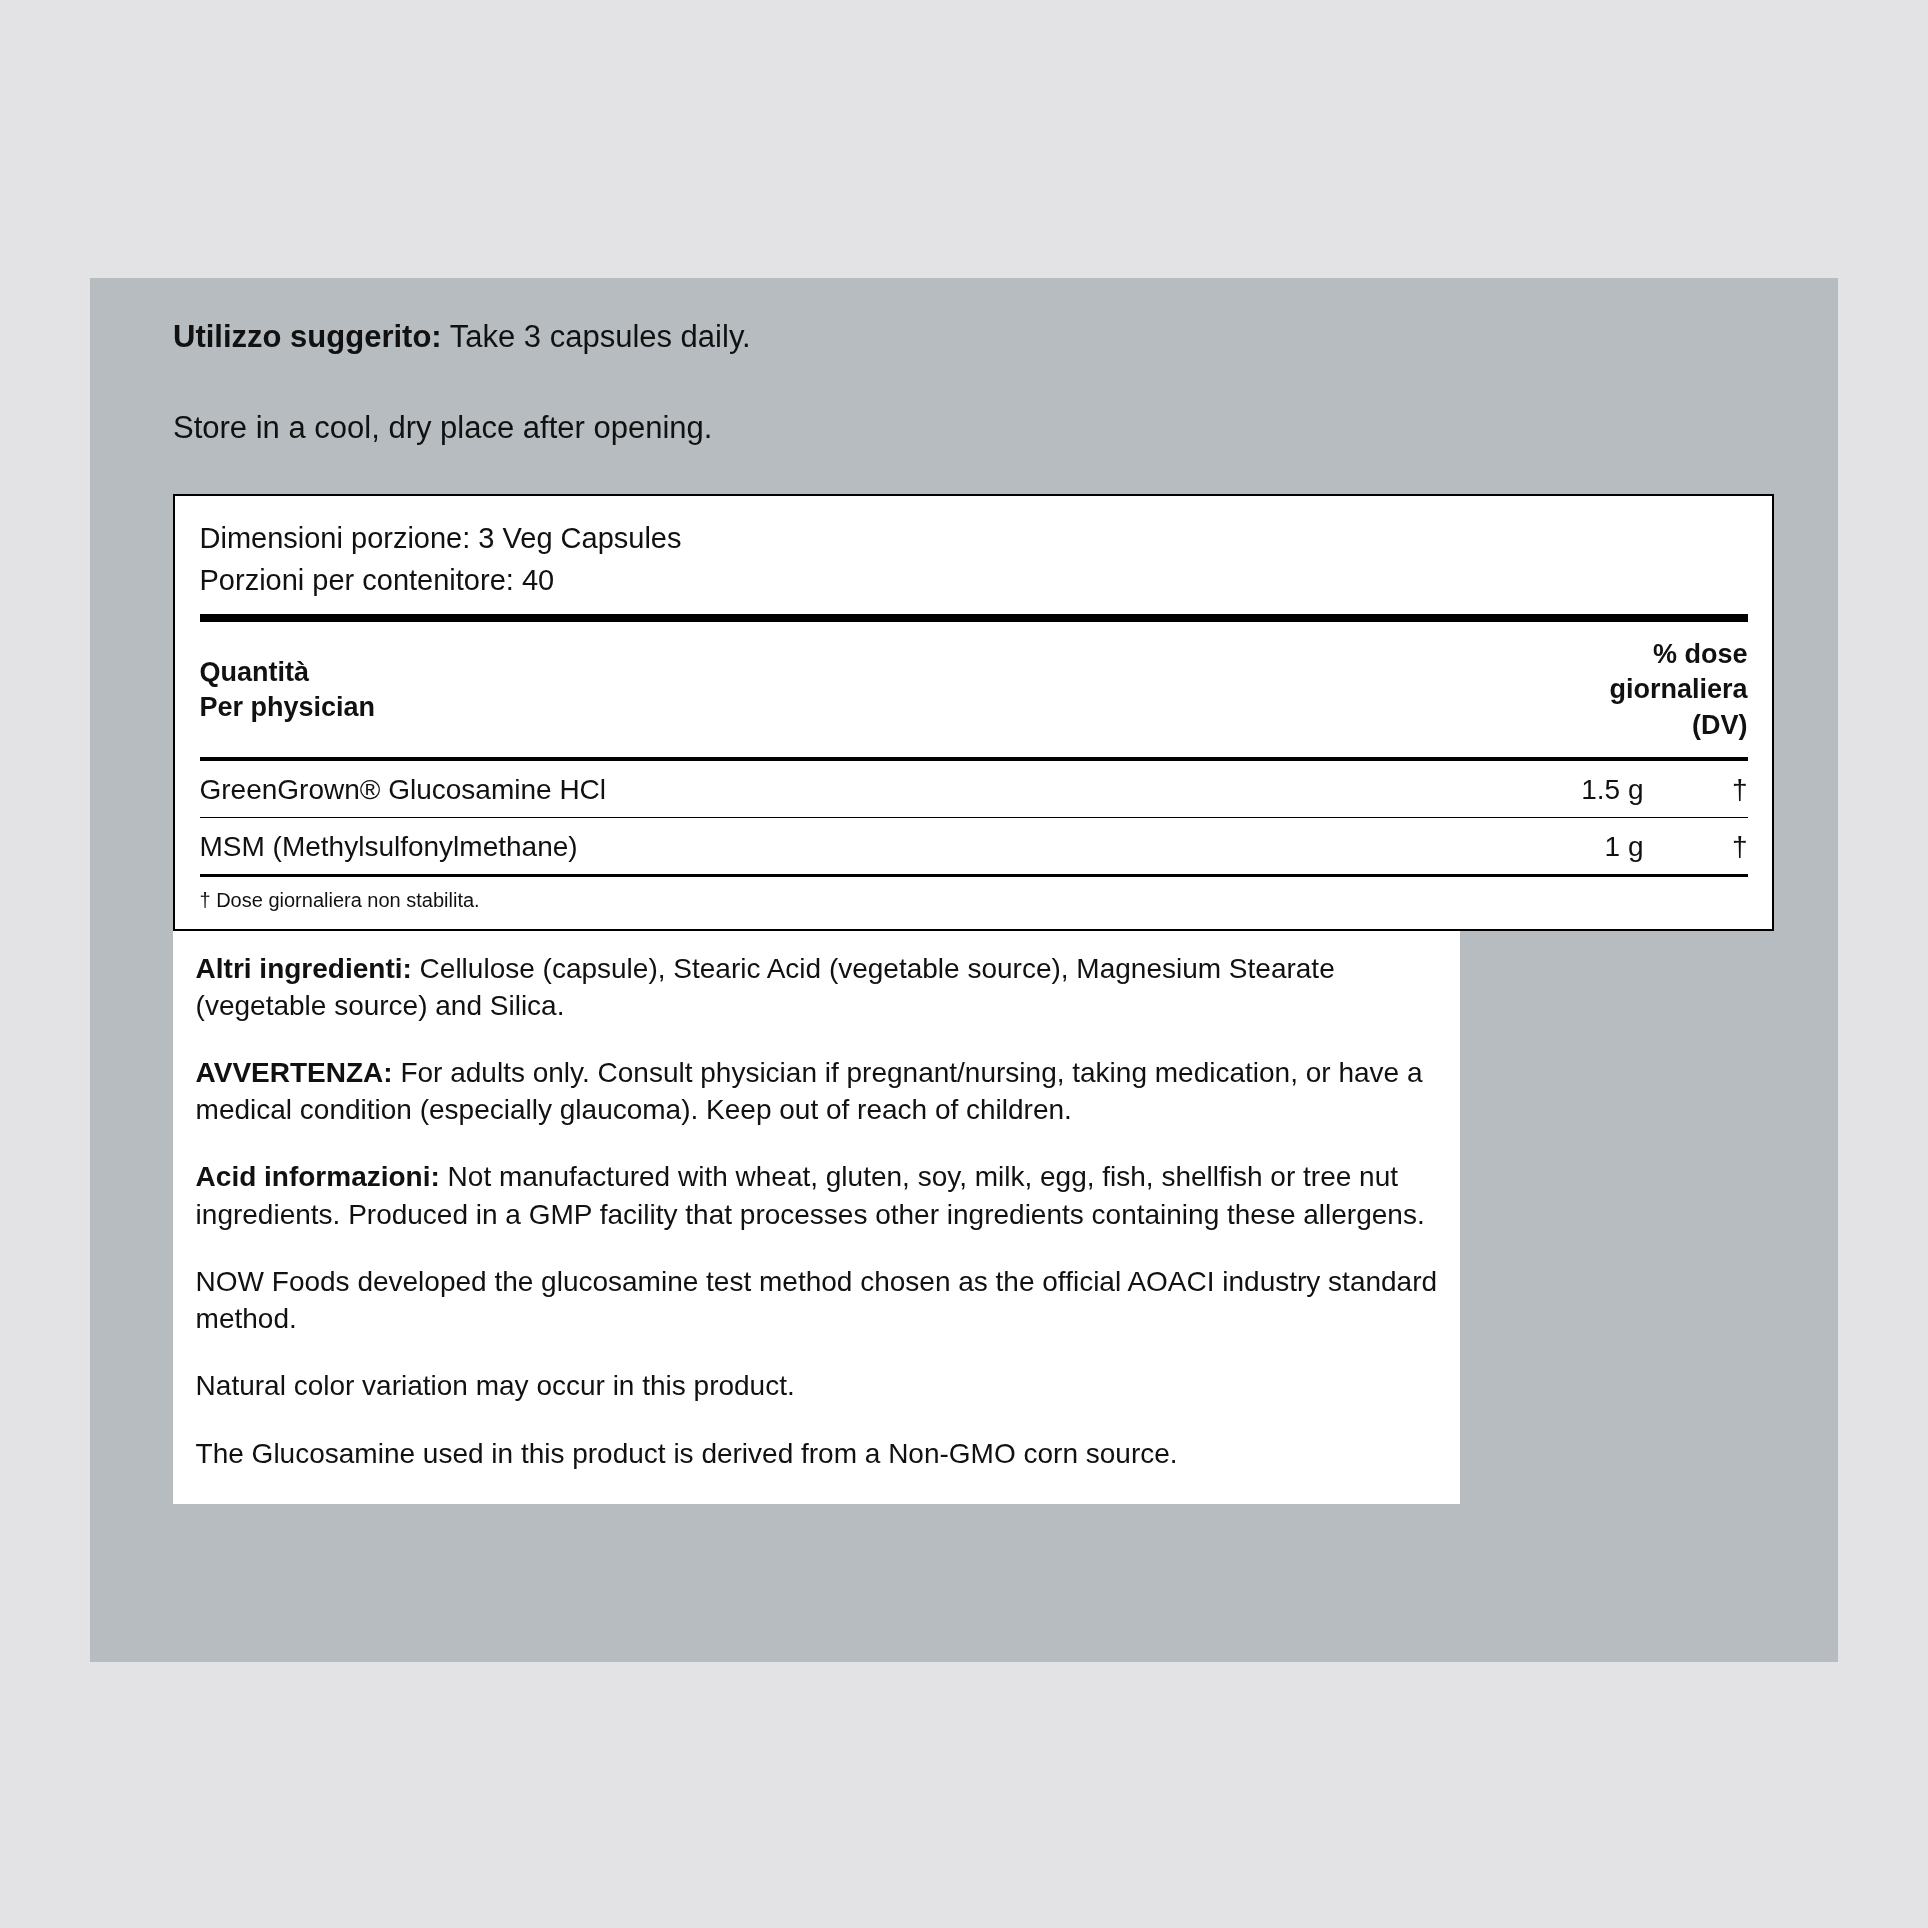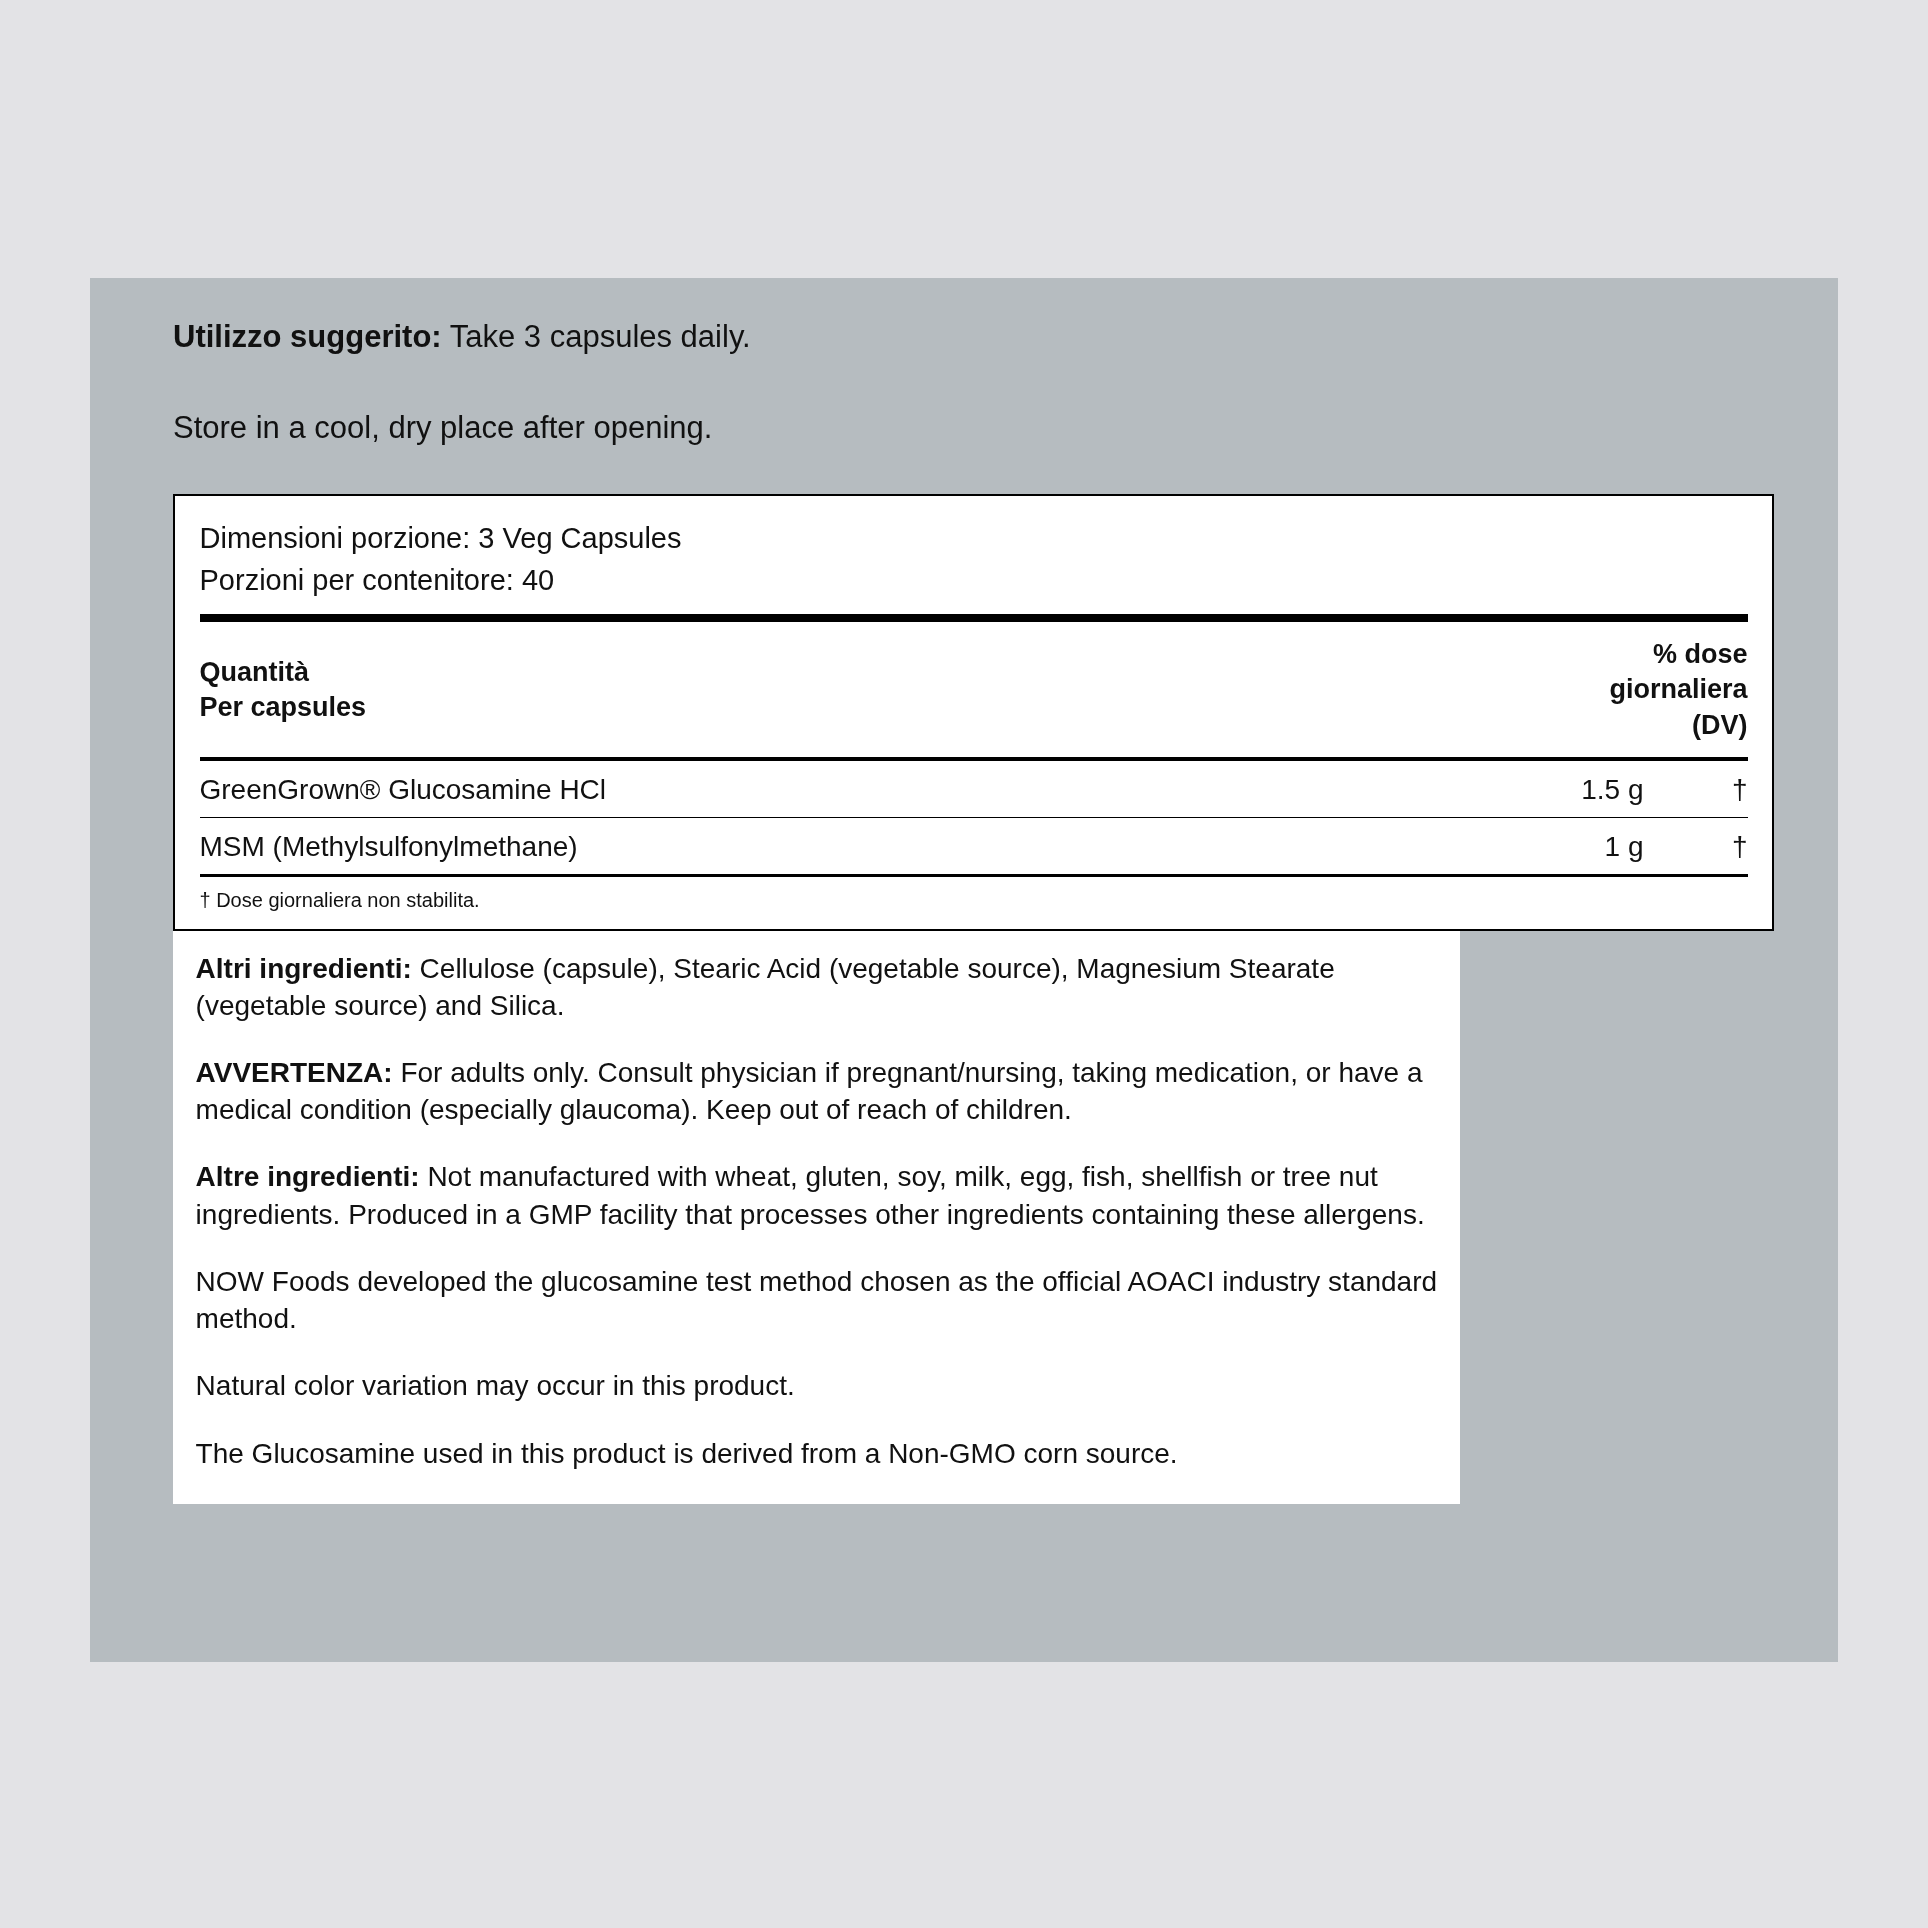--- a/index.html
+++ b/index.html
@@ -142,21 +142,21 @@
 
     <div class="facts">
       <div class="serving">Dimensioni porzione: 3 Veg Capsules</div>
       <div class="serving">Porzioni per contenitore: 40</div>
 
       <div class="rule-thick"></div>
 
       <div class="hdr-row">
         <div class="hdr-left">
           <div>Quantità</div>
-          <div>Per capsules</div>
+          <div>Per physician</div>
         </div>
         <div class="hdr-right">
           <div>% dose</div>
           <div>giornaliera</div>
           <div>(DV)</div>
         </div>
       </div>
 
       <div class="rule-med"></div>
 
@@ -179,21 +179,21 @@
     </div>
 
     <div class="lower">
       <p class="para">
         <b>Altri ingredienti:</b><span> Cellulose (capsule), Stearic Acid (vegetable source), Magnesium Stearate (vegetable source) and Silica.</span>
       </p>
       <p class="para">
         <b>AVVERTENZA:</b><span> For adults only. Consult physician if pregnant/nursing, taking medication, or have a medical condition (especially glaucoma). Keep out of reach of children.</span>
       </p>
       <p class="para">
-        <b>Altre ingredienti:</b><span> Not manufactured with wheat, gluten, soy, milk, egg, fish, shellfish or tree nut ingredients. Produced in a GMP facility that processes other ingredients containing these allergens.</span>
+        <b>Acid informazioni:</b><span> Not manufactured with wheat, gluten, soy, milk, egg, fish, shellfish or tree nut ingredients. Produced in a GMP facility that processes other ingredients containing these allergens.</span>
       </p>
       <p class="para">NOW Foods developed the glucosamine test method chosen as the official AOACI industry standard method.</p>
       <p class="para">Natural color variation may occur in this product.</p>
       <p class="para">The Glucosamine used in this product is derived from a Non-GMO corn source.</p>
     </div>
 
   </div>
 </div>
 
 

